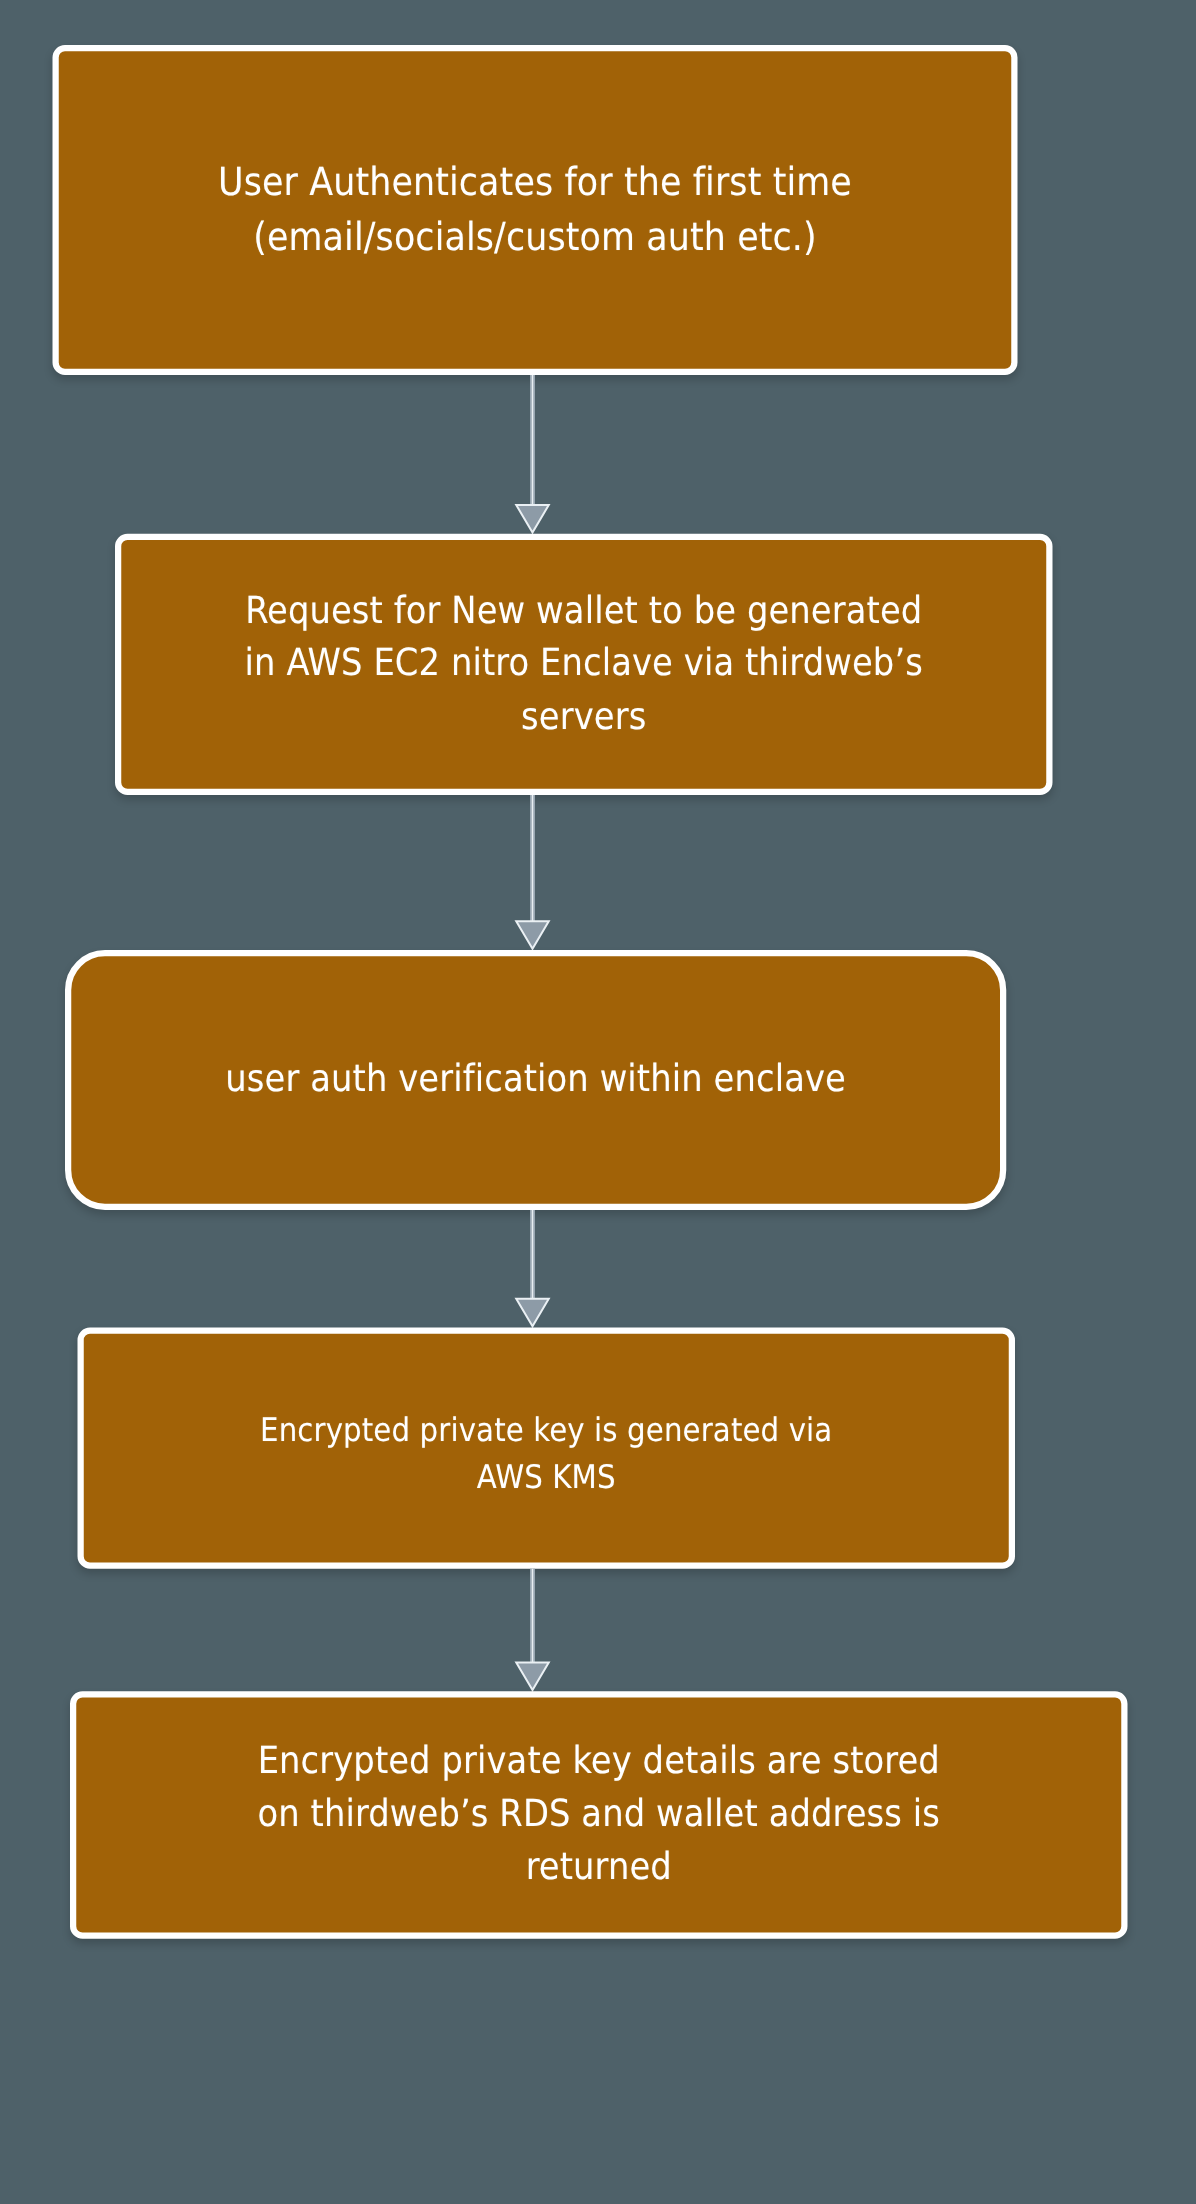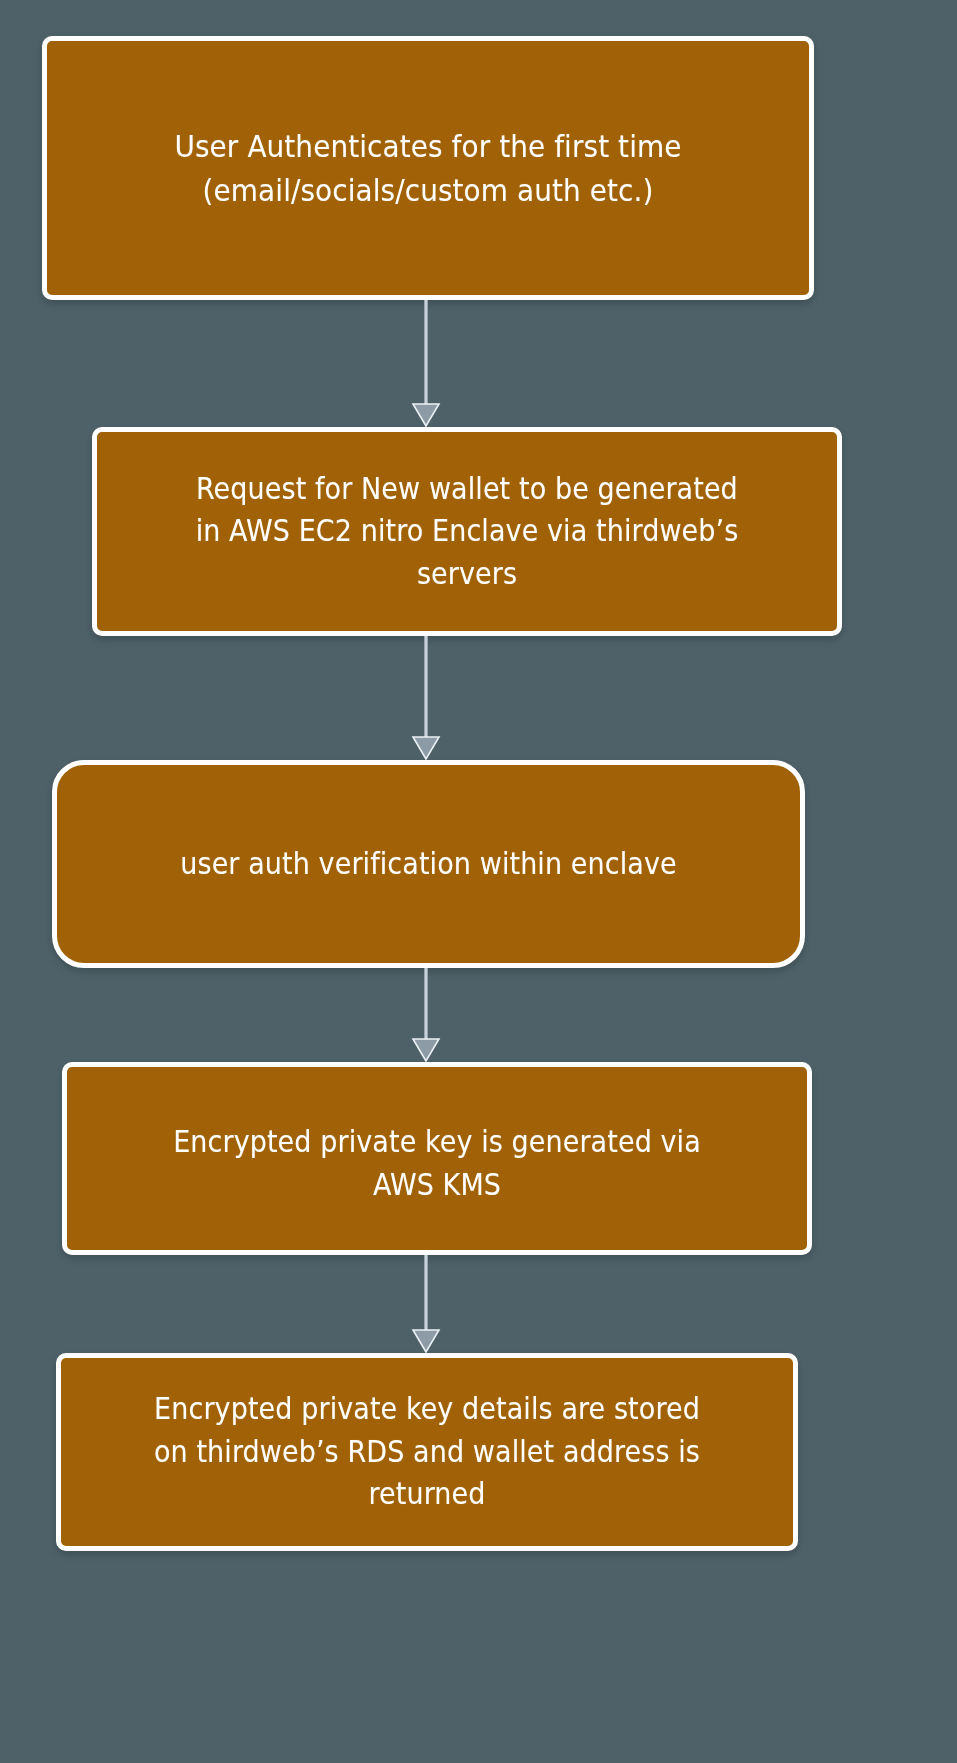--- a/index.html
+++ b/index.html
@@ -39,26 +39,26 @@
     font-weight: 400;
     letter-spacing: 0.1px;
     white-space: pre-line;
     text-shadow: 0 0 1px rgba(255,255,255,0.25);
   }
   
   #node-1 { left: 42px;  top: 36px;   width: 772px; height: 264px; }
   #node-2 { left: 56px;  top: 427px;  width: 750px; height: 209px; margin-left: 36px; }
   #node-3 { left: 52px;  top: 760px;  width: 753px; height: 208px; border-radius: 32px; }
   #node-4 { left: 62px;  top: 1062px; width: 750px; height: 193px; }
-  #node-5 { left: 56px;  top: 1353px; width: 742px; height: 198px; }
+  #node-5 { left: 56px;  top: 1353px; width: 846px; height: 198px; }
 
   #node-1 .node-label { font-size: 31px; }
   #node-2 .node-label { font-size: 30px; }
   #node-3 .node-label { font-size: 30px; }
-  #node-4 .node-label { font-size: 30px; margin-top: 10px; }
+  #node-4 .node-label { font-size: 26px; margin-top: 10px; }
   #node-5 .node-label { font-size: 30px; }
 
   .edge {
     position: absolute;
     pointer-events: none;
   }
   .edge svg { display: block; overflow: visible; }
 
   
   #edge-1 { left: 405px; top: 300px;  width: 42px; height: 128px; }

